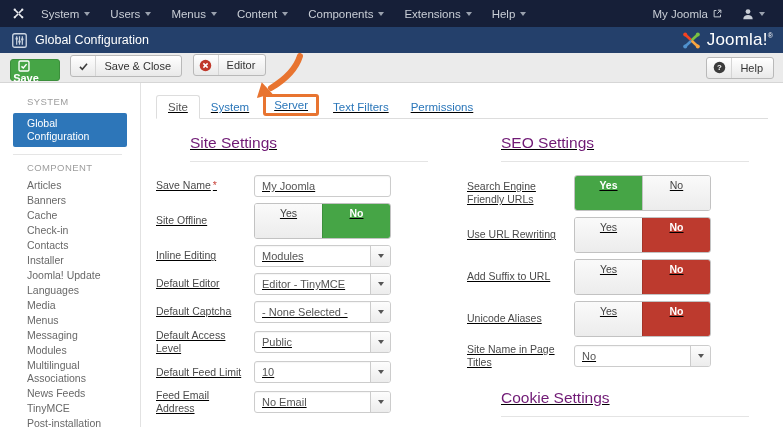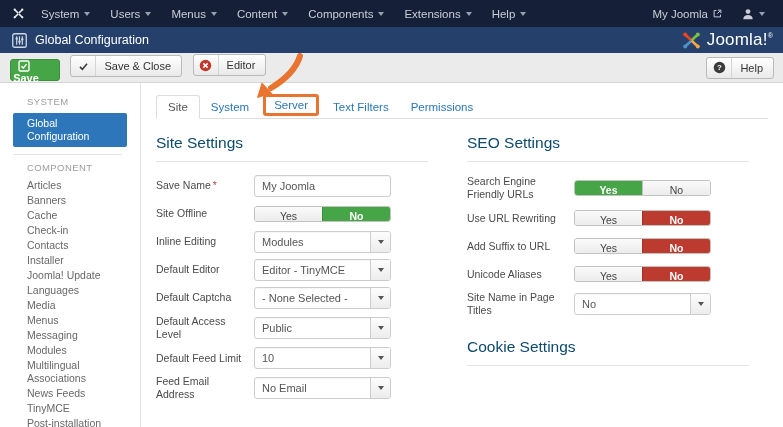--- a/index.html
+++ b/index.html
@@ -31,41 +31,41 @@
 
   
   .bodyarea { display:flex; height:344px; background:#fff; }
   .sidebar { width:141px; flex:none; border-right:1px solid #e2e2e2; padding-top:13px; overflow:hidden; }
   .side-header { font-size:9.5px; color:#9d9d9d; letter-spacing:.4px; padding:0 8px 5px 27px; }
   .side-item { font-size:10.5px; color:#686868; padding:1px 8px 1px 27px; line-height:13px; cursor:pointer; }
   .side-item.active { background:#2d76b9; color:#fff; margin:1px 13px 1px 13px; padding:4px 8px 4px 14px; border-radius:2px; }
   .side-divider { border:none; border-top:1px solid #e5e5e5; margin:7px 18px 7px 13px; }
 
   
-  .content { flex:1; position:relative; padding:11px 15px 0 15px; }
+  .content { flex:1; position:relative; padding:11px 15px 0 15px;text-decoration:underline; }
   .tabs { display:flex; align-items:flex-end; border-bottom:1px solid #ddd; position:relative; }
   .tab { font-size:11.5px; padding:5px 11px; border:1px solid #ddd; border-bottom:1px solid #fff; border-radius:3px 3px 0 0; color:#555; background:#fff; margin-bottom:-1px; cursor:pointer; }
   .tab-link { font-size:11.5px; color:#2a76b9; padding:5px 11px; cursor:pointer; }
   .tab-link.server { border:3px solid #e87430; border-radius:3px; padding:2px 8px; margin:0 3px 2px 3px; }
 
   .columns { display:flex; margin-top:11px; }
   .col-left { width:272px; }
   .col-right { width:282px; margin-left:39px; }
-  .section-heading { font-size:15.5px; color:#0c4a6e; font-weight:400; padding:4px 0 9px; border-bottom:1px solid #e4e4e4; }
+  .section-heading { font-size:15.5px; color:#701a75; font-weight:400; padding:4px 0 9px; border-bottom:1px solid #e4e4e4;margin-left:34px; }
   .rows { margin-top:13px; }
   .row { display:flex; align-items:center; margin-bottom:6px; min-height:22px; }
   .lbl { width:98px; flex:none; font-size:10.5px; color:#4a4a4a; line-height:1.25; padding-right:8px; }
   .col-right .lbl { width:107px; }
   .req { color:#c9463d; margin-left:2px; }
   .txt { width:137px; height:22px; border:1px solid #ccc; border-radius:3px; padding:0 7px; font-size:11px; color:#555; background:#fff; font-family:inherit; box-shadow:inset 0 1px 1px rgba(0,0,0,.05); }
   .select { width:137px; height:22px; border:1px solid #ccc; border-radius:3px; background:#fff; display:flex; align-items:center; cursor:pointer; box-shadow:inset 0 1px 1px rgba(0,0,0,.04); }
   .select-value { flex:1; font-size:11px; color:#555; padding:0 7px; white-space:nowrap; overflow:hidden; }
   .select-caret { width:20px; align-self:stretch; border-left:1px solid #ccc; background:linear-gradient(#fdfdfd,#ececec); display:flex; align-items:center; justify-content:center; border-radius:0 2px 2px 0; }
   .tri { width:0; height:0; border-left:3.5px solid transparent; border-right:3.5px solid transparent; border-top:4px solid #555; }
-  .btngroup { display:flex; width:137px; height:16px; border-radius:3px; overflow:hidden; border:1px solid #c2c2c2; }
+  .btngroup { display:flex; width:137px; height:36px; border-radius:3px; overflow:hidden; border:1px solid #c2c2c2; }
   .tbtn { flex:1; text-align:center; font-size:10.5px; line-height:18px; color:#444; background:linear-gradient(#fafafa,#ececec); cursor:pointer; }
   .tbtn + .tbtn { border-left:1px solid #c2c2c2; }
   .tbtn.on-green { background:#46a546; color:#fff; font-weight:bold; border-color:#3c8f3c; }
   .tbtn.on-red { background:#bd3a2e; color:#fff; font-weight:bold; border-color:#a33327; }
   .mt-cookie { margin-top:16px; }
 
   
   .annot-arrow { position:absolute; left:250px; top:53px; z-index:9; pointer-events:none; }
 </style>
 </head>

